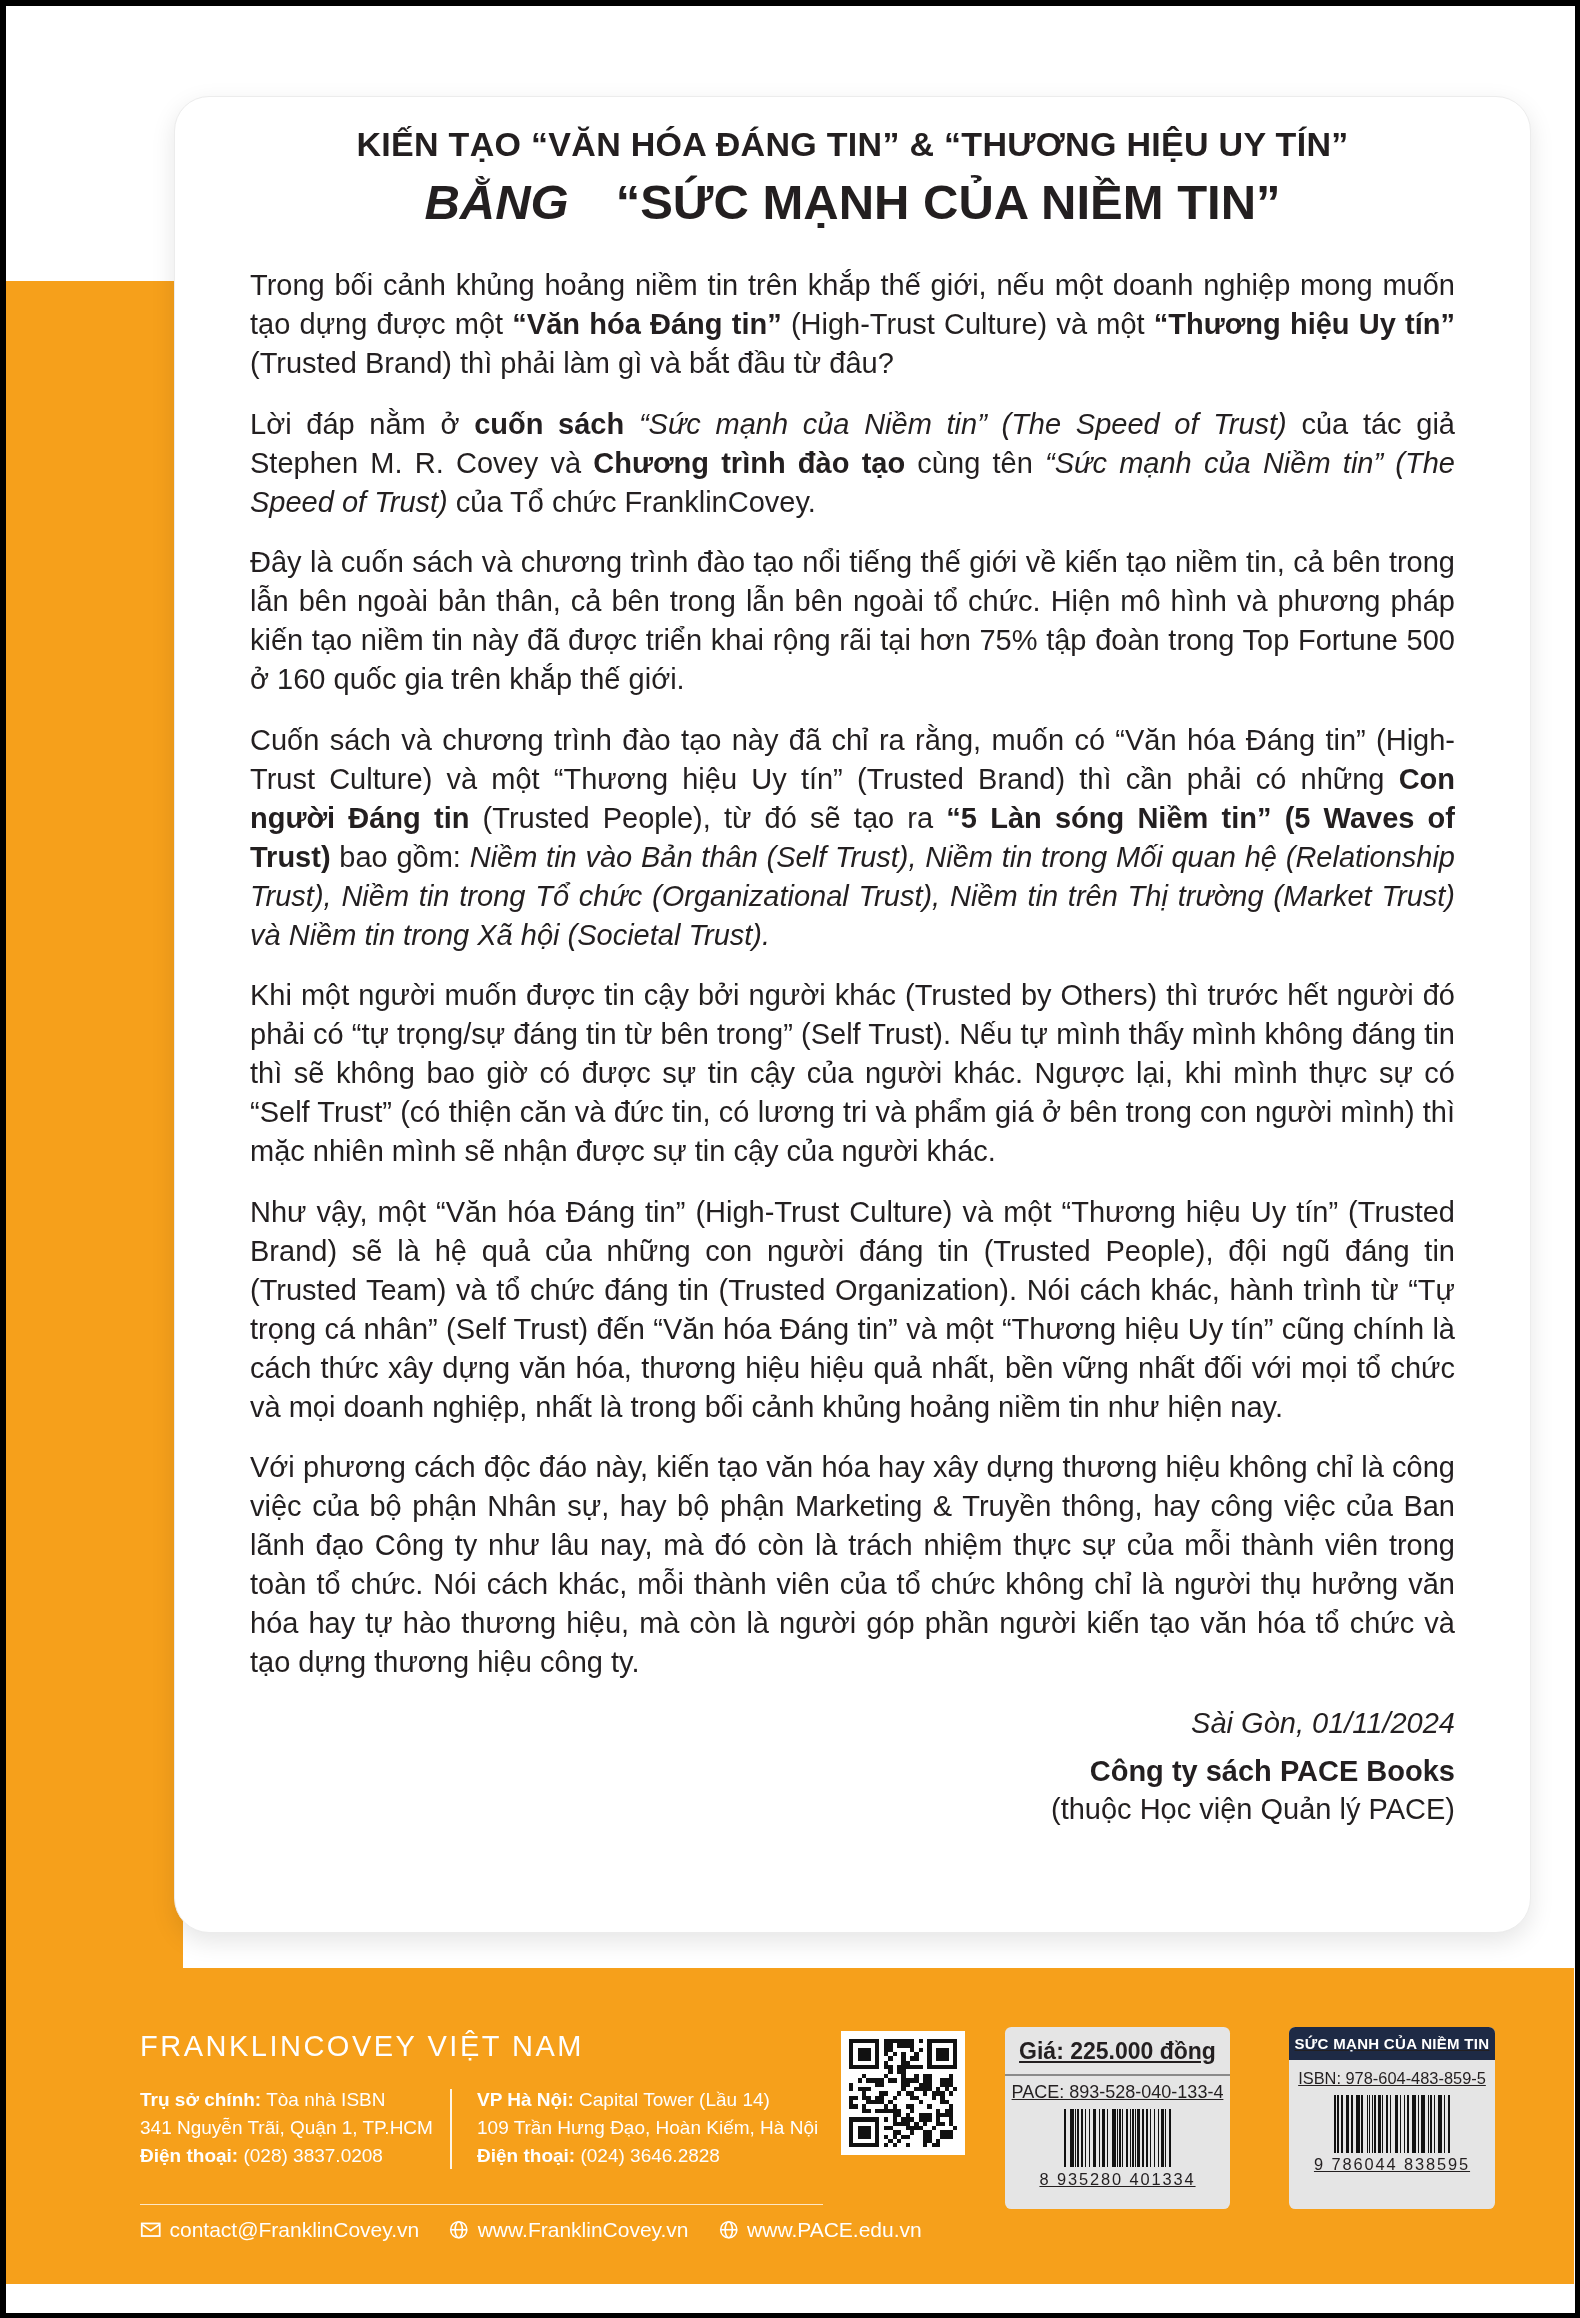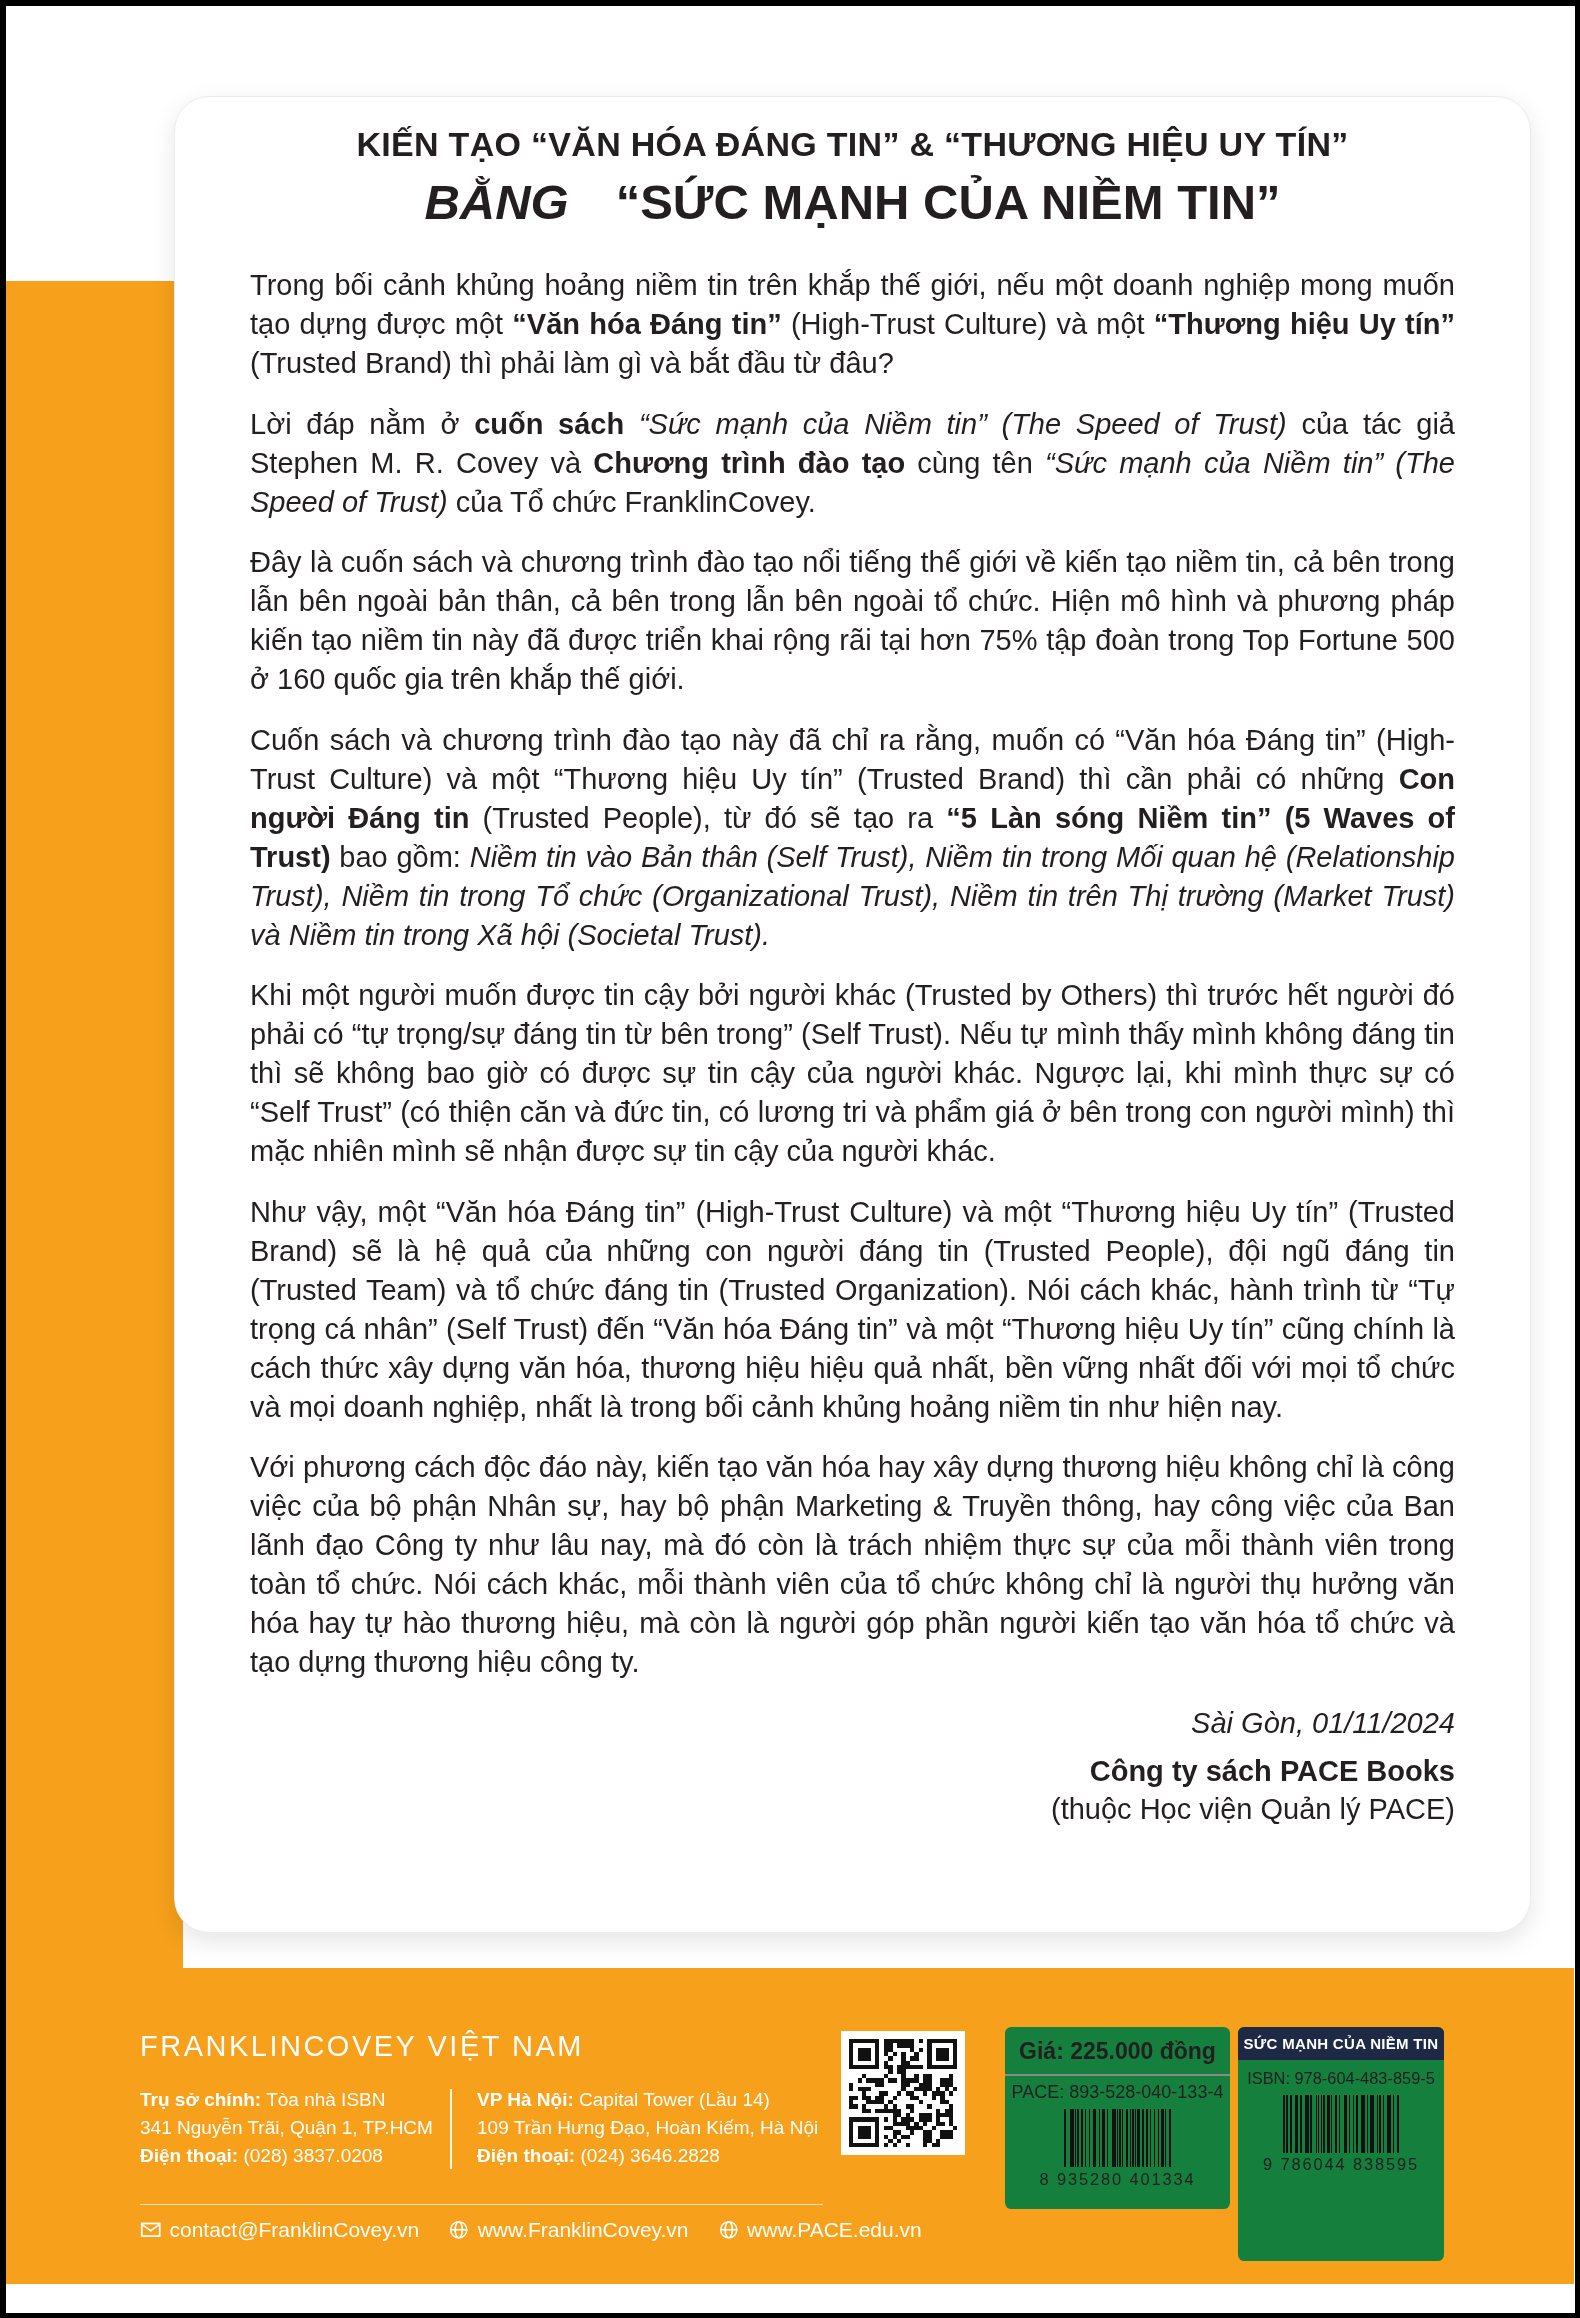--- a/index.html
+++ b/index.html
@@ -78,25 +78,25 @@
   .contact-item{display:flex;align-items:center;gap:8px;white-space:nowrap;}
   .contact-item svg{display:block;}
   
   .qr{
     position:absolute;left:835px;top:63px;width:124px;height:124px;
     background:#fff;padding:7.6px;
   }
   .qr svg{width:100%;height:100%;display:block;}
   
   .info-box{
-    position:absolute;background:#15803d;border-radius:6.3px;
-    color:var(--ink);overflow:hidden;
+    position:absolute;background:#e5e5e5;border-radius:6.3px;
+    color:var(--ink);overflow:hidden;text-decoration:underline;
   }
   .price-box{left:999px;top:59px;width:225px;height:182px;}
-  .isbn-box{left:1232px;top:59px;width:206px;height:234px;}
+  .isbn-box{left:1283px;top:59px;width:206px;height:182px;}
   .price-line{margin-top:11.4px;font-size:23px;font-weight:700;text-align:center;}
   .box-rule{height:1.3px;background:#8a8a8a;margin:8.9px 0 6.3px;}
   .pace-line{font-size:18px;text-align:center;}
   .isbn-header{
     background:var(--navy);color:#fff;font-weight:700;font-size:15px;
     text-align:center;padding:8.2px 2.5px;letter-spacing:0.3px;
   }
   .isbn-line{font-size:16.4px;text-align:center;margin-top:8.9px;}
   .barcode{margin-top:6.3px;text-align:center;}
   .barcode-bars{height:58px;display:flex;align-items:stretch;justify-content:center;}

